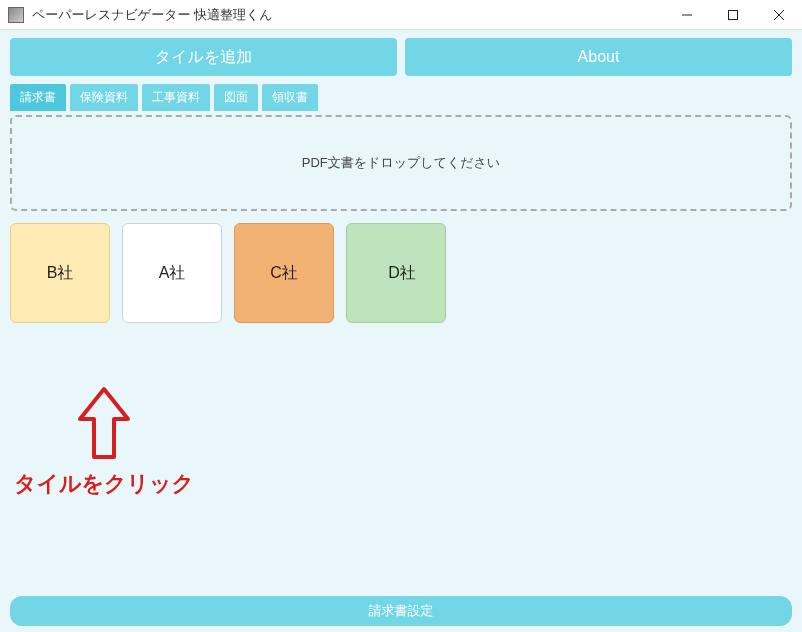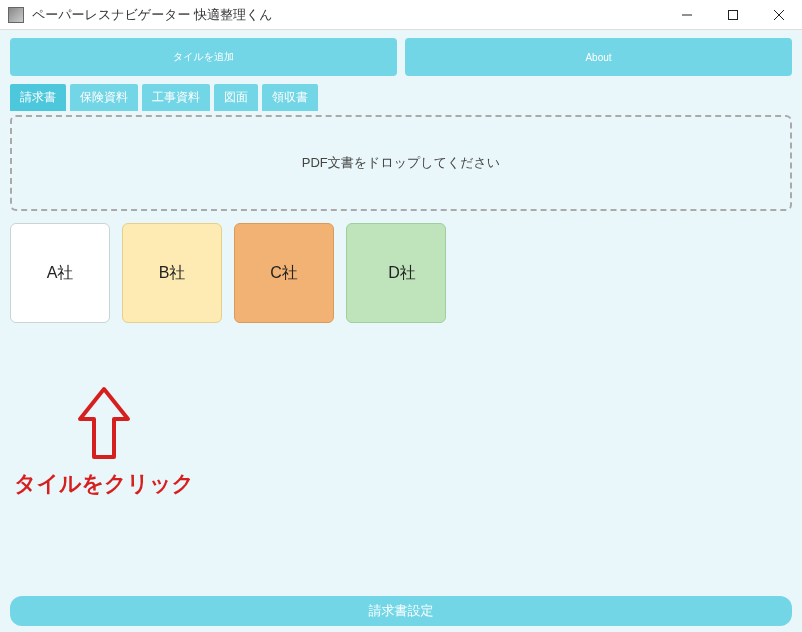--- a/index.html
+++ b/index.html
@@ -12,21 +12,21 @@
   .titlebar .title { flex:0 0 auto; color:#333; }
   .titlebar .spacer { flex:1; }
   .win-btn { width:46px; height:30px; display:flex; align-items:center; justify-content:center; color:#222; }
   .win-btn svg { width:10px; height:10px; stroke:#222; stroke-width:1; fill:none; }
 
   
   .client { position:relative; width:802px; height:602px; background:#eaf7fa; }
 
   
   .toprow { display:flex; gap:8px; padding:8px 10px; }
-  .big-btn { flex:1; background:#73d6e6; color:#fff; border:none; border-radius:4px; height:38px; font-size:10px; display:flex; align-items:center; justify-content:center; cursor:pointer; }
+  .big-btn { flex:1; background:#73d6e6; color:#fff; border:none; border-radius:4px; height:38px; font-size:16px; display:flex; align-items:center; justify-content:center; cursor:pointer; }
 
   
   .tabbar { display:flex; gap:4px; padding:0 10px; }
   .tab { background:#73d6e6; color:#fff; border:none; padding:5px 10px; font-size:12px; border-radius:2px 2px 0 0; cursor:pointer; }
   .tab.active { background:#4cc7dc; }
 
   
   .panel { margin:0 10px 10px 10px; }
 
   
@@ -87,25 +87,25 @@
     <button class="tab">図面</button>
     <button class="tab">領収書</button>
   </div>
 
   <div class="panel">
     <div class="dropzone">
       <span>PDF文書をドロップしてください</span>
     </div>
 
     <div class="tiles">
+      <div class="tile t1">
+          <span>B社</span>
+        </div>
       <div class="tile t0">
           <span>A社</span>
-        </div>
-      <div class="tile t1">
-          <span>B社</span>
         </div>
       <div class="tile t2">
           <span>C社</span>
         </div>
       <div class="tile t3">
           <span>D社</span>
         </div>
     </div>
   </div>
 

